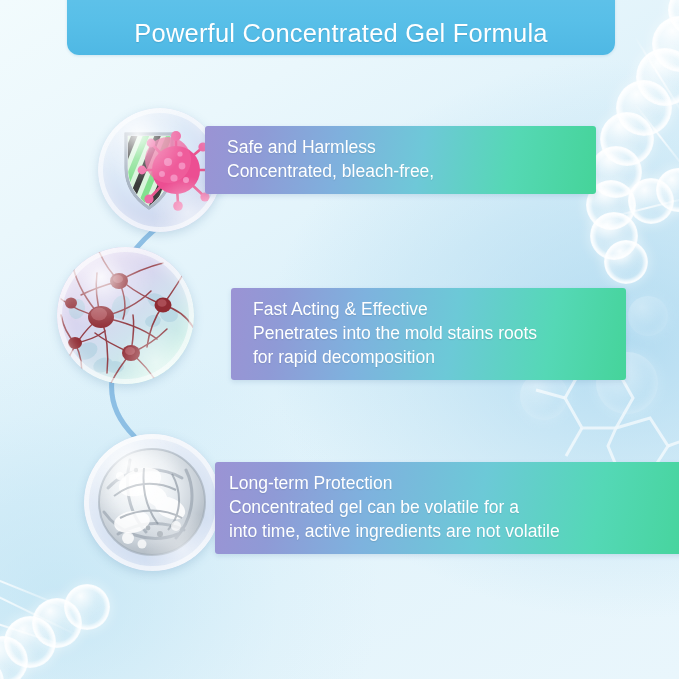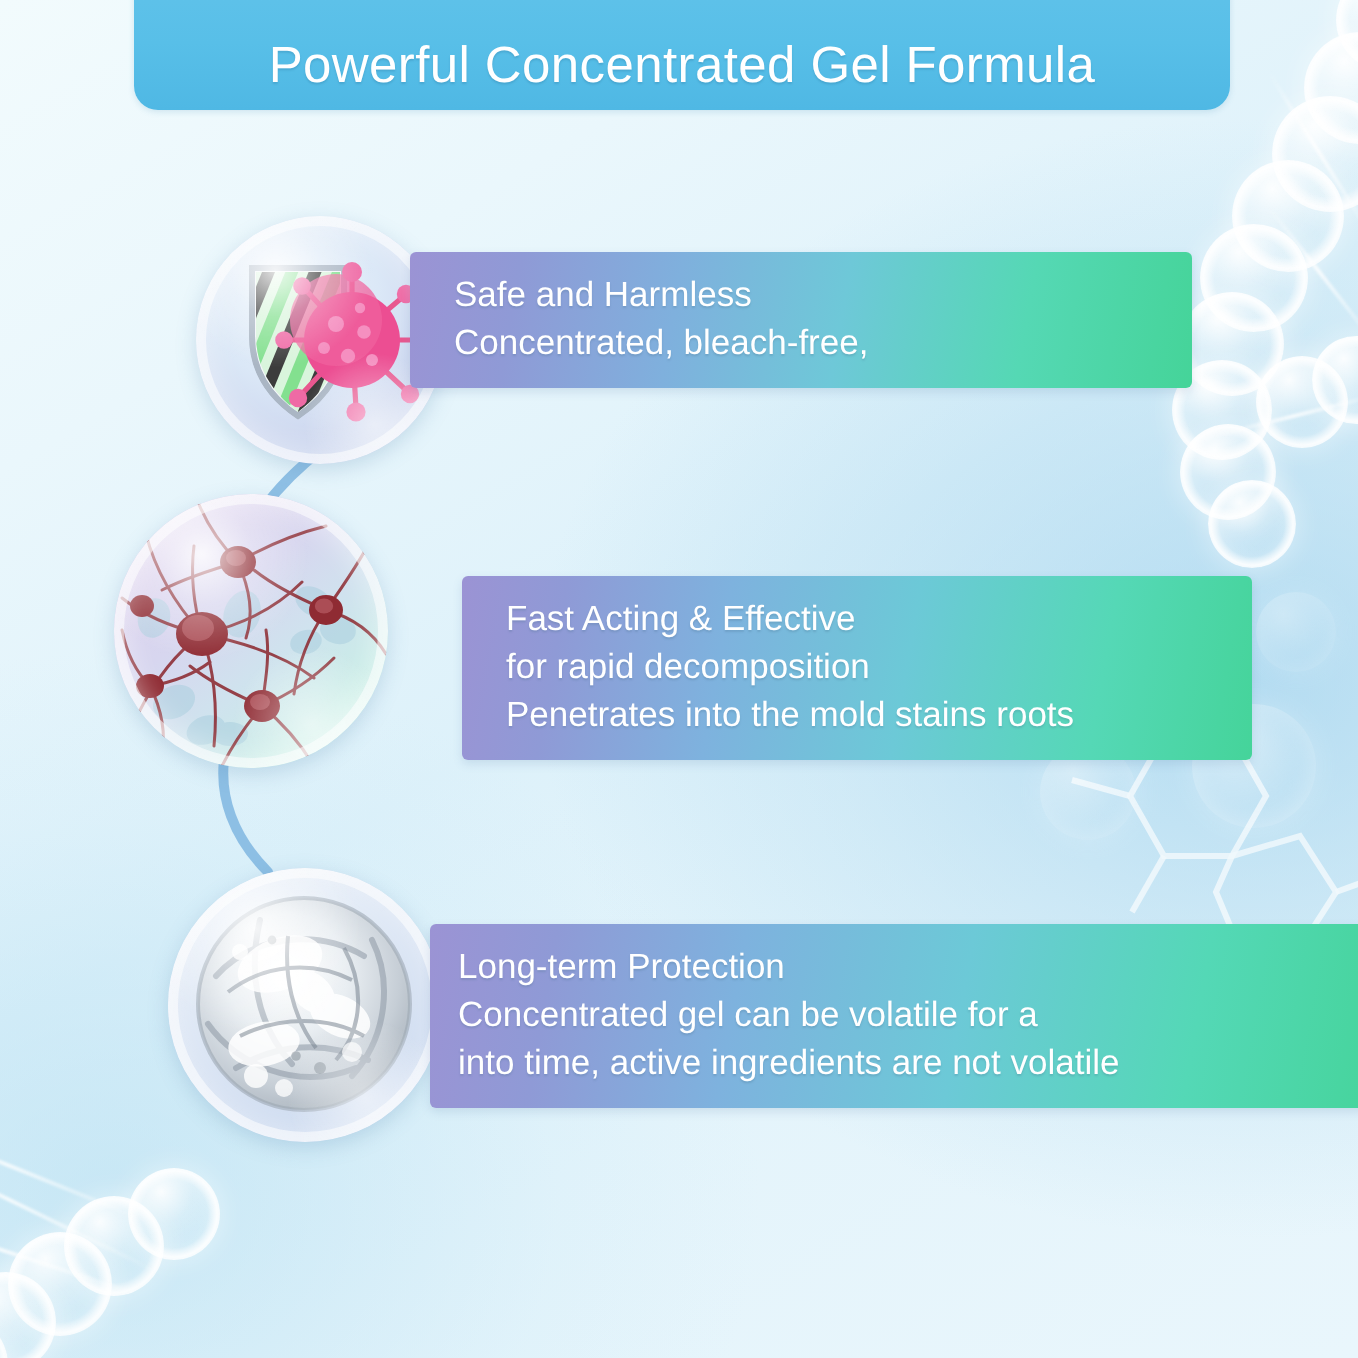--- a/index.html
+++ b/index.html
@@ -300,22 +300,22 @@
           <ellipse cx="105" cy="56" rx="4.6" ry="3.8"></ellipse>
           <ellipse cx="73" cy="104" rx="5" ry="4"></ellipse>
         </g>
       </svg>
       <div class="shellring"></div>
       <div class="glass"></div>
     </div>
 
     <div class="tbanner" id="banner-fast">
       <div class="line">Fast Acting &amp; Effective</div>
+      <div class="line">Penetrates into the mold stains roots</div>
       <div class="line">for rapid decomposition</div>
-      <div class="line">Penetrates into the mold stains roots</div>
     </div>
   </div>
 
   <div class="feature">
 
     <div class="fbubble" id="bubble-long">
       <svg width="137" height="137" viewBox="0 0 137 137">
         <defs>
           <radialGradient id="gelG" cx="42%" cy="36%" r="68%">
             <stop offset="0%" stop-color="#ffffff"></stop>

